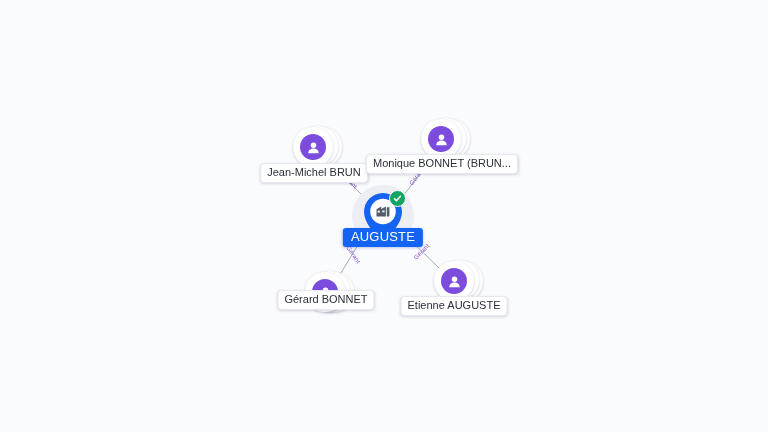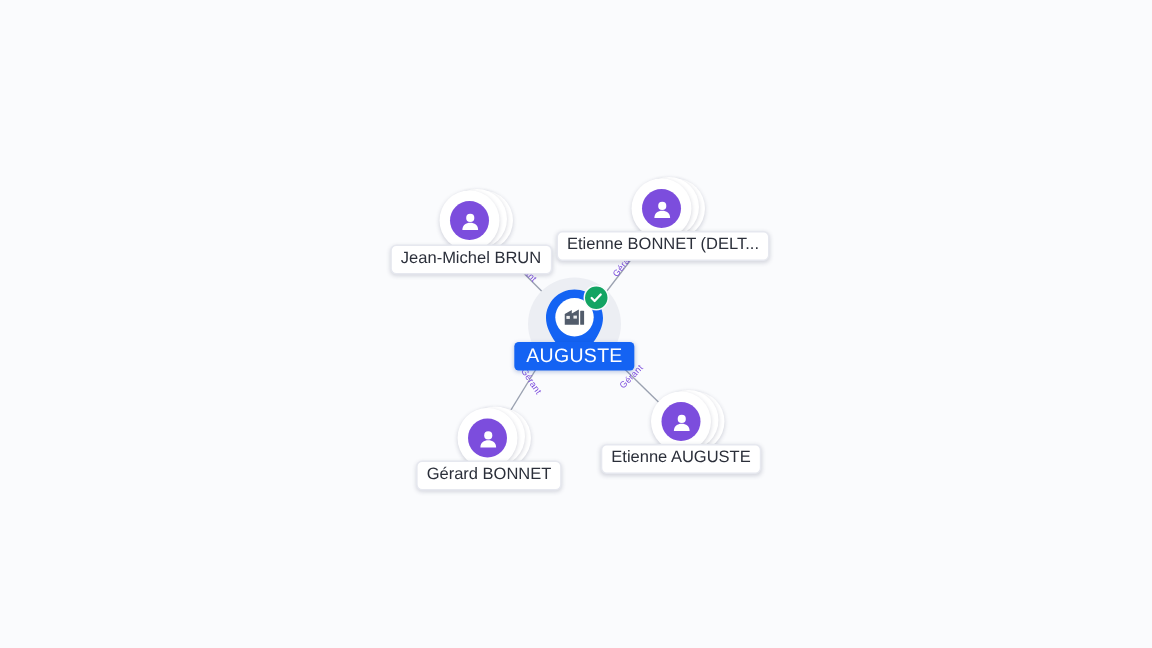--- a/index.html
+++ b/index.html
@@ -181,21 +181,21 @@
           <div class="stack-card back1"></div>
           <div class="stack-card front"></div>
           <div class="avatar-circle" style="background: rgb(124, 77, 221);">
             <svg width="15" height="15" viewBox="0 0 16 16">
               <circle cx="8" cy="5.6" r="2.9" fill="#ffffff"></circle>
               <path d="M2.4 14.2 C2.4 10.6 5 9.0 8 9.0 C11 9.0 13.6 10.6 13.6 14.2 Z" fill="#ffffff"></path>
             </svg>
           </div>
         </div>
       </div>
-      <div class="node-label" style="left: 442px; top: 154px;">Etienne BONNET (DELT...</div>
+      <div class="node-label" style="left: 442px; top: 154px;">Monique BONNET (BRUN...</div>
       <div class="person-node" style="left: 455px; top: 281px;">
         <div class="avatar-stack">
           <div class="stack-card back2"></div>
           <div class="stack-card back1"></div>
           <div class="stack-card front"></div>
           <div class="avatar-circle" style="background: rgb(124, 77, 221);">
             <svg width="15" height="15" viewBox="0 0 16 16">
               <circle cx="8" cy="5.6" r="2.9" fill="#ffffff"></circle>
               <path d="M2.4 14.2 C2.4 10.6 5 9.0 8 9.0 C11 9.0 13.6 10.6 13.6 14.2 Z" fill="#ffffff"></path>
             </svg>
@@ -209,21 +209,21 @@
           <div class="stack-card back1"></div>
           <div class="stack-card front"></div>
           <div class="avatar-circle" style="background: rgb(124, 77, 221);">
             <svg width="15" height="15" viewBox="0 0 16 16">
               <circle cx="8" cy="5.6" r="2.9" fill="#ffffff"></circle>
               <path d="M2.4 14.2 C2.4 10.6 5 9.0 8 9.0 C11 9.0 13.6 10.6 13.6 14.2 Z" fill="#ffffff"></path>
             </svg>
           </div>
         </div>
       </div>
-      <div class="node-label" style="left: 326px; top: 307px;">Gérard BONNET</div>
+      <div class="node-label" style="left: 326px; top: 290px;">Gérard BONNET</div>
     </div>
 
   <div id="company-node" style="left: 383px; top: 216px;">
     <div class="halo"></div>
     <div class="pin-wrap">
       <svg width="46" height="54" viewBox="0 0 46 54">
         <path d="M23 3 C12.5 3 4 11.5 4 22 C4 33 15 44 21.3 51.2 C22.2 52.2 23.8 52.2 24.7 51.2 C31 44 42 33 42 22 C42 11.5 33.5 3 23 3 Z" fill="#1463f3"></path>
         <circle cx="23" cy="21.5" r="12.8" fill="#ffffff"></circle>
         <g fill="#525c6b">
           <path d="M16.5 26.5 L16.5 19.3 L21.2 16.6 L21.2 19.0 L25.9 16.4 L25.9 26.5 Z"></path>

